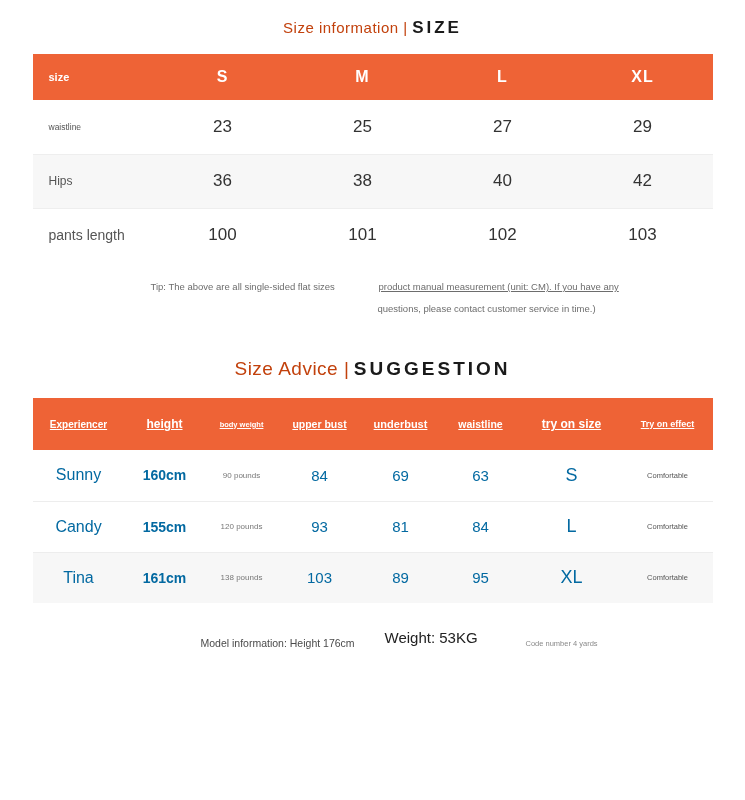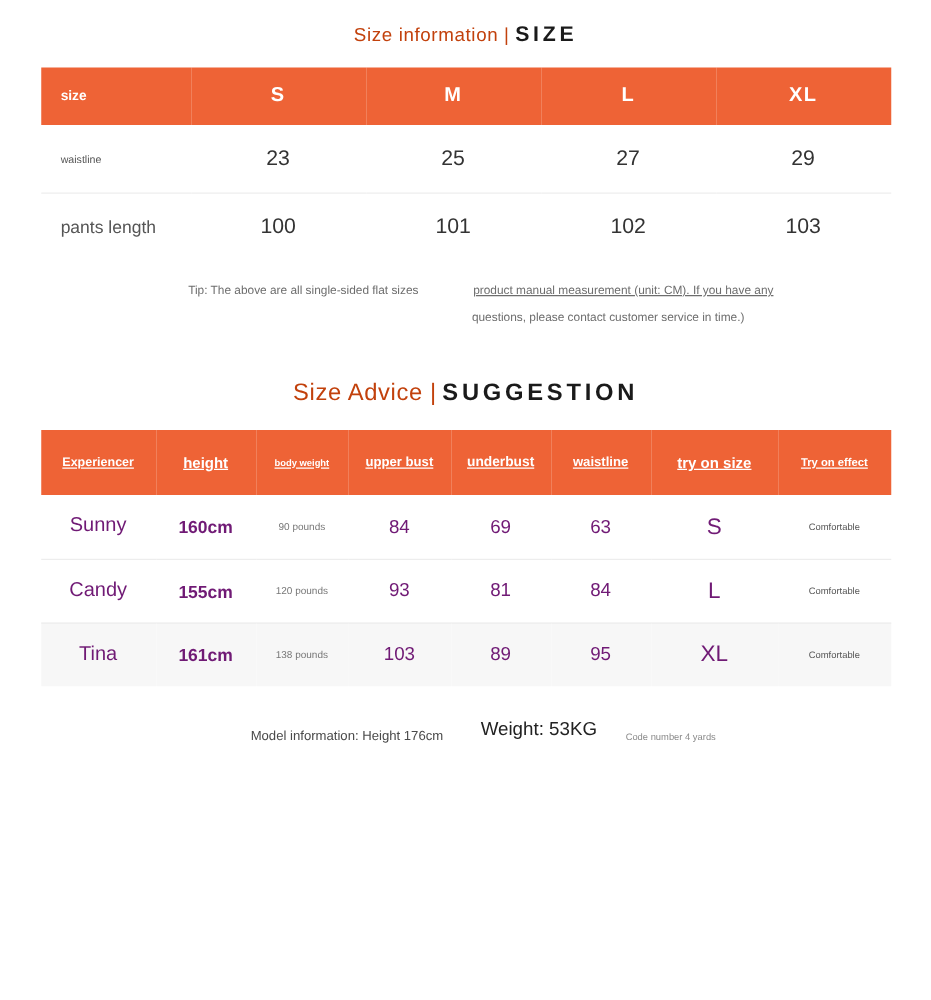--- a/index.html
+++ b/index.html
@@ -129,21 +129,21 @@
   #advice-table thead th.h-under { font-size: 11px; }
   #advice-table thead th.h-waist { font-size: 10.5px; }
   #advice-table thead th.h-tryon { font-size: 12px; }
   #advice-table thead th.h-effect { font-size: 9px; }
 
   #advice-table tbody td {
     height: 51px;
     text-align: center;
     vertical-align: middle;
     border-bottom: 1px solid #ededed;
-    color: #701a75;
+    color: #0369a1;
   }
   #advice-table tbody tr:last-child td { border-bottom: none; }
   #advice-table td.c-name { font-size: 16px; }
   #advice-table td.c-height { font-size: 14px; font-weight: bold; }
   #advice-table td.c-weight { font-size: 8px; color: #777777; }
   #advice-table td.c-upper,
   #advice-table td.c-under,
   #advice-table td.c-waist { font-size: 15px; }
   #advice-table td.c-size { font-size: 18px; }
   #advice-table td.c-effect { font-size: 7.5px; color: #555555; }
@@ -164,21 +164,21 @@
   }
   .footer .weight {
     position: absolute;
     left: 352px;
     top: 0;
     font-size: 15px;
     color: #222222;
   }
   .footer .code {
     position: absolute;
-    left: 468px;
+    left: 493px;
     top: 10px;
     font-size: 7.5px;
     color: #8a8a8a;
   }
 </style>
 </head>
 <body>
 
 <div class="page">
 
@@ -205,20 +205,27 @@
           <th class="col">XL</th>
         </tr>
       </thead>
       <tbody>
         <tr class="r0 zebra-a">
           <td class="c0">waistline</td>
           <td>23</td>
           <td>25</td>
           <td>27</td>
           <td>29</td>
+        </tr>
+        <tr class="r1 zebra-b">
+          <td class="c0">Hips</td>
+          <td>36</td>
+          <td>38</td>
+          <td>40</td>
+          <td>42</td>
         </tr>
         <tr class="r2 zebra-a">
           <td class="c0">pants length</td>
           <td>100</td>
           <td>101</td>
           <td>102</td>
           <td>103</td>
         </tr>
       </tbody>
     </table>

